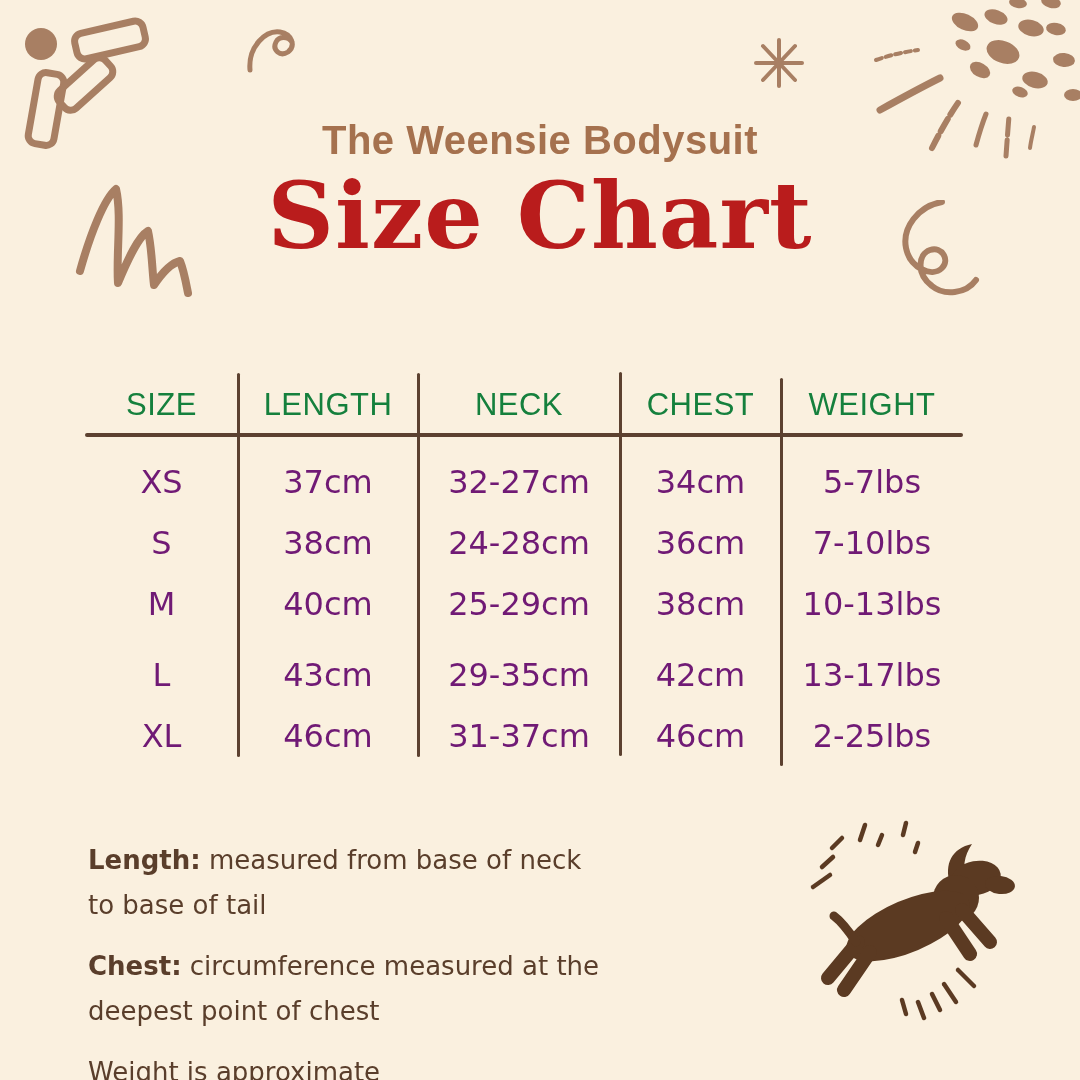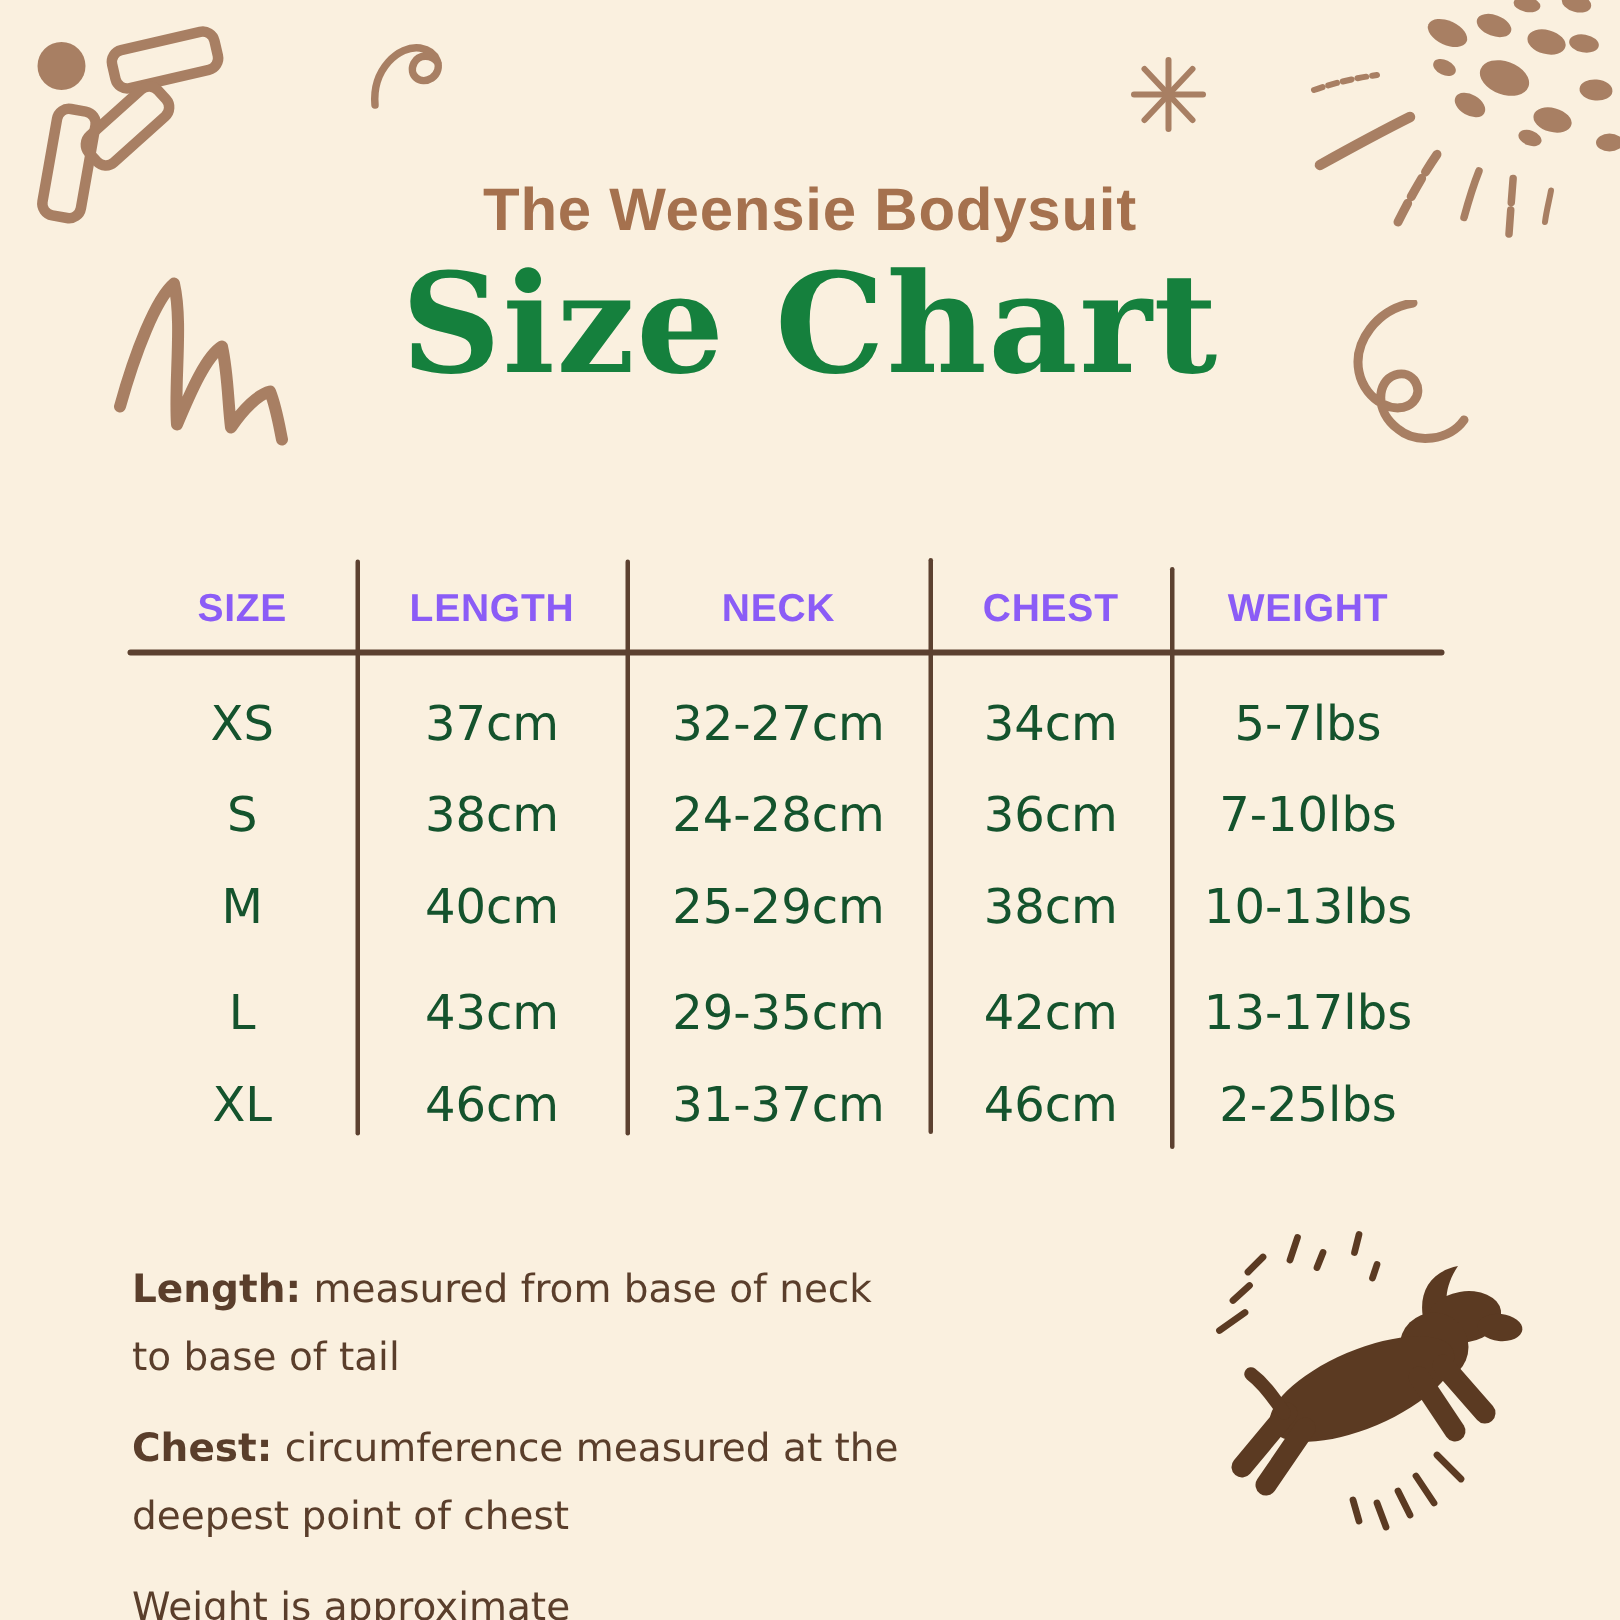--- a/index.html
+++ b/index.html
@@ -9,33 +9,33 @@
     font-family:"Liberation Sans",sans-serif;
   }
   
   .subtitle{
     position:absolute;top:118px;left:0;width:1080px;text-align:center;
     font-size:40px;font-weight:700;letter-spacing:.5px;color:#A5714E;
   }
   .title{
     position:absolute;top:168px;left:0;width:1080px;text-align:center;margin:0;
     font-family:"DejaVu Serif",serif;font-weight:800;font-size:92px;line-height:1.05;
-    letter-spacing:1px;color:#15803d;
+    letter-spacing:1px;color:#b91c1c;
   }
   
   .table{position:absolute;left:85px;top:375px;width:878px;}
   .trow{display:grid;grid-template-columns:153px 180px 202px 161px 182px;height:61px;}
   .trow.thead{height:60px;}
   .cell{
     display:flex;align-items:center;justify-content:center;
-    font-family:"DejaVu Sans",sans-serif;font-size:32px;color:#14532d;
+    font-family:"DejaVu Sans",sans-serif;font-size:32px;color:#701a75;
   }
   .thead .cell{
-    font-family:"Liberation Sans",sans-serif;font-weight:700;font-size:26px;
-    letter-spacing:.5px;color:#8b5cf6;
+    font-family:"Liberation Sans",sans-serif;font-weight:400;font-size:31px;
+    letter-spacing:.5px;color:#15803d;
   }
   .spacer{height:16px;}
   .row-l{margin-top:10px;}
   .hline{position:absolute;left:85px;top:433px;width:878px;height:4px;border-radius:2px;background:#5C4130;}
   .vline{position:absolute;width:3px;border-radius:2px;background:#5C4130;}
   .v1{left:237px;top:373px;height:384px;}
   .v2{left:417px;top:373px;height:384px;}
   .v3{left:619px;top:372px;height:384px;}
   .v4{left:780px;top:378px;height:388px;}
   

